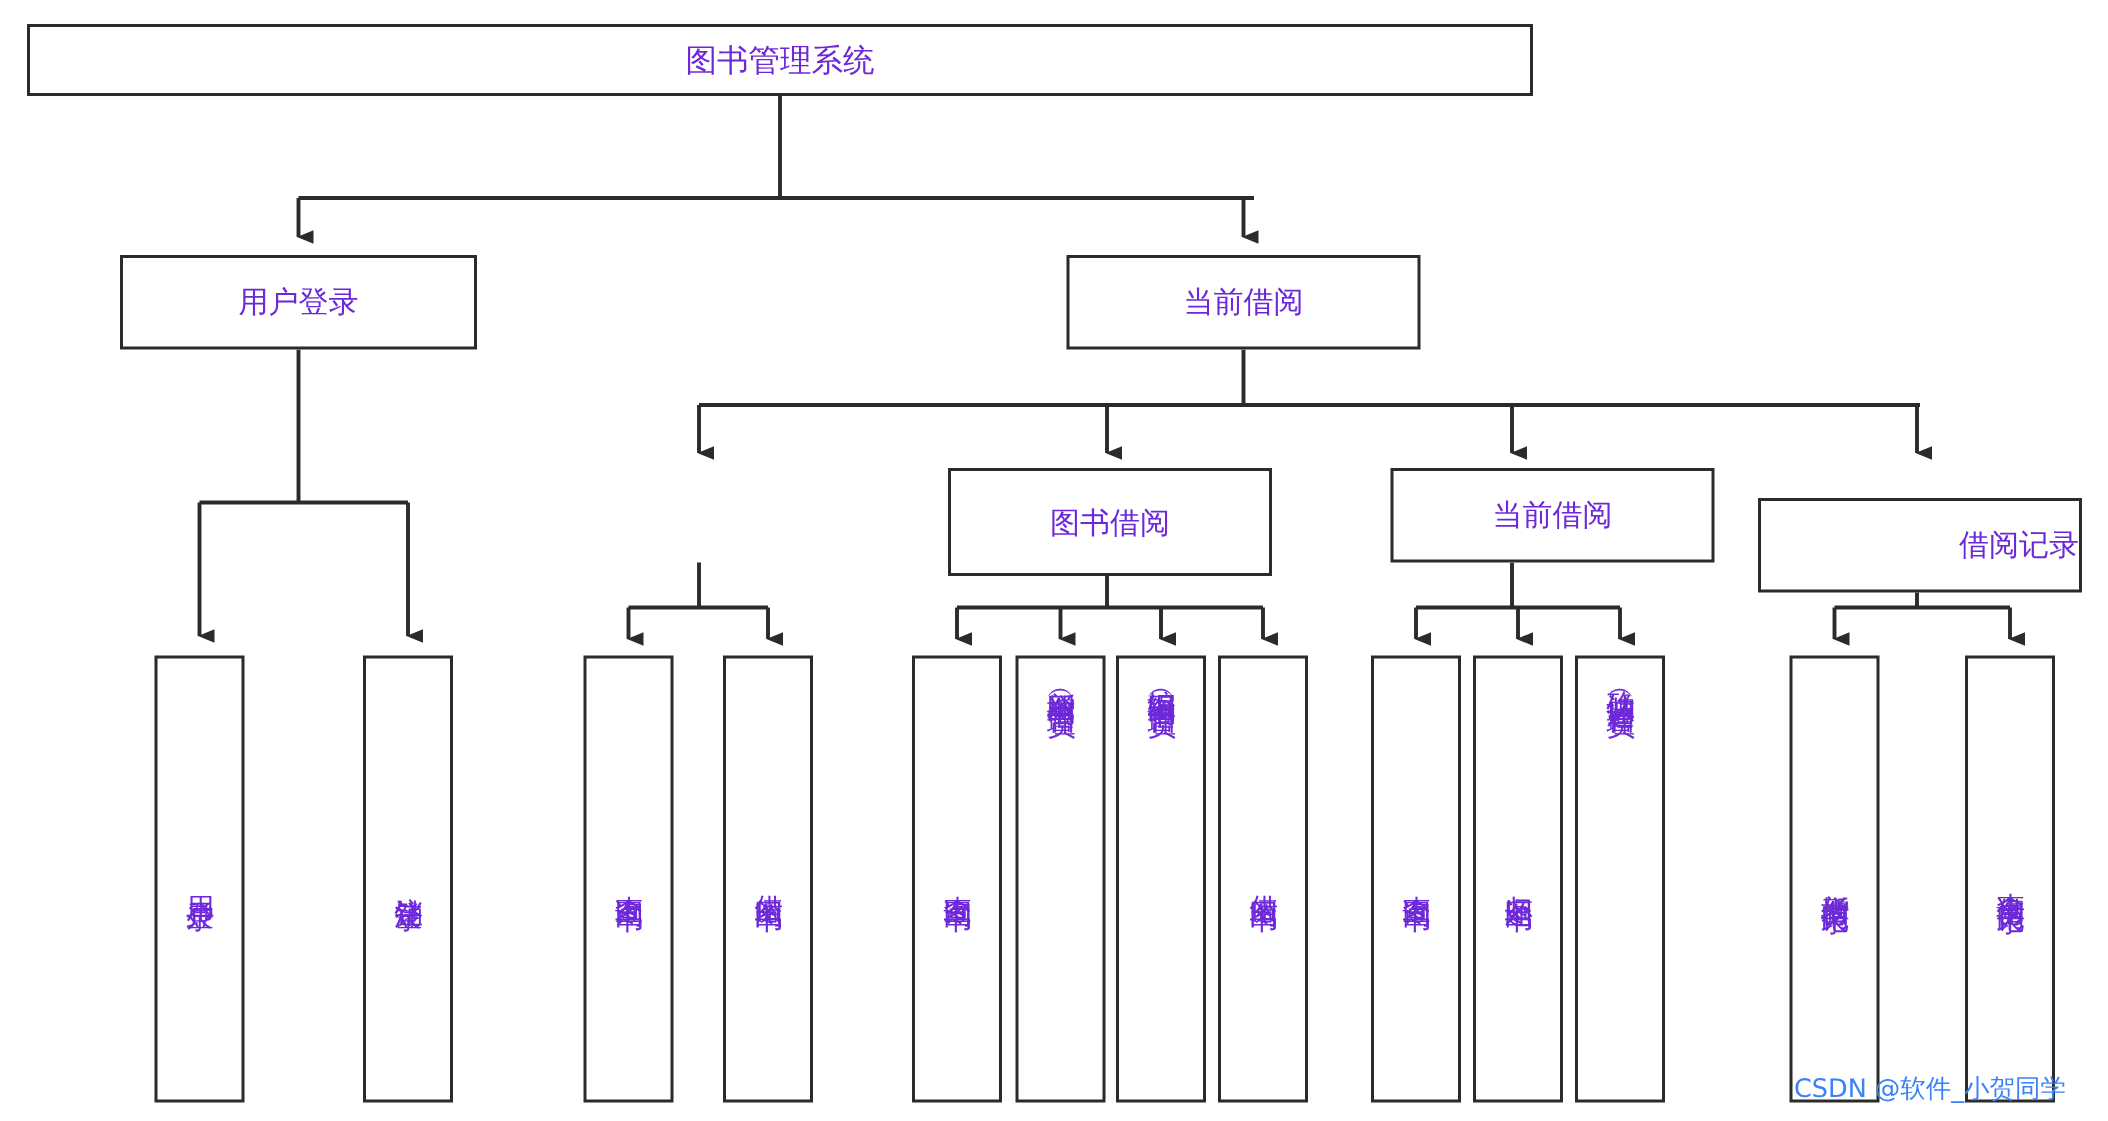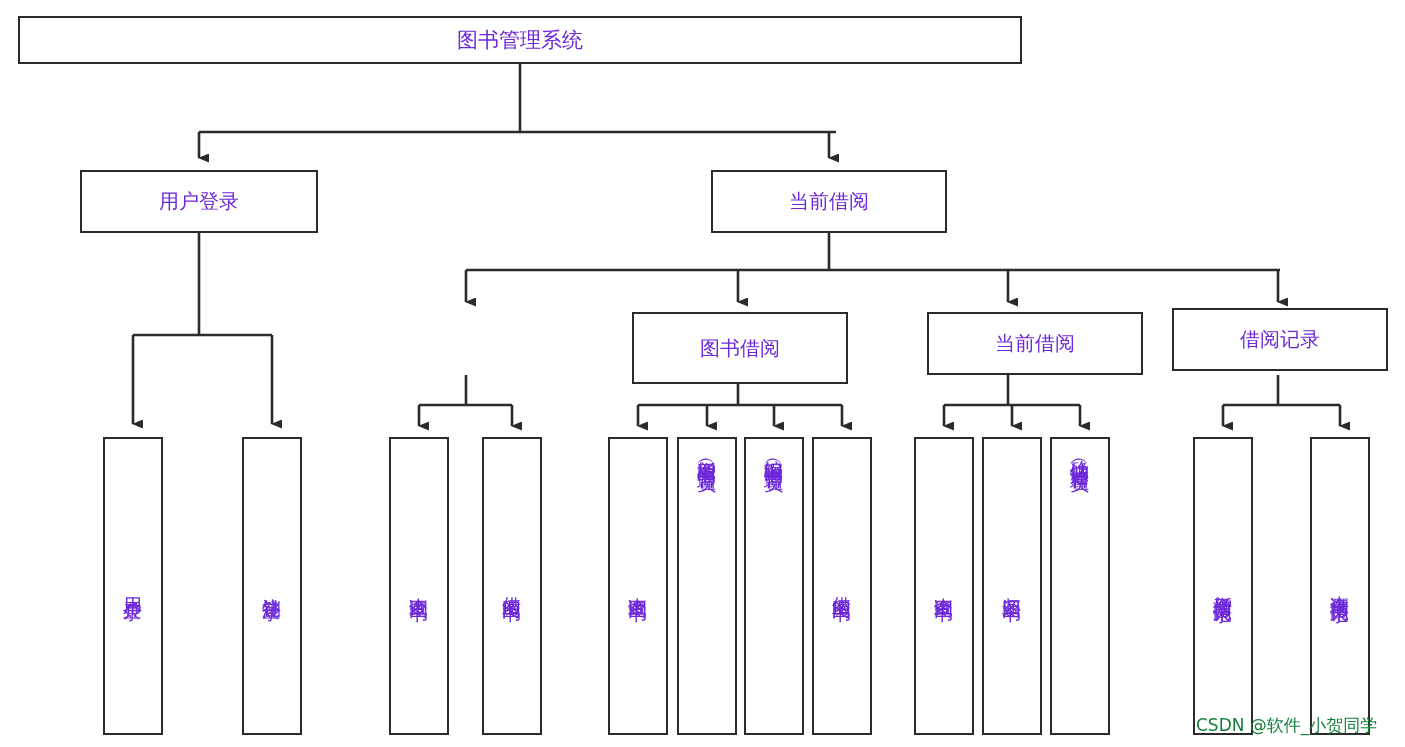--- a/index.html
+++ b/index.html
@@ -56,21 +56,21 @@
   }
   .node.leaf.short {
     justify-content: center;
     padding-top: 0;
   }
   .watermark {
     position: absolute;
     left: 1196px;
     top: 714px;
     font-size: 17px;
-    color: #15803d;
+    color: #3b82f6;
     white-space: nowrap;
     z-index: 3;
     font-family: "DejaVu Sans", "Liberation Sans", sans-serif;
     text-align: right;
   }
 </style>
 </head>
 <body>
 
 <div id="canvas">
@@ -135,21 +135,21 @@
   <div class="node level1" style="left:711px; top:170px; width:236px; height:63px;">
     <span>当前借阅</span>
   </div>
 
   <div class="node level2" style="left:632px; top:312px; width:216px; height:72px;">
     <span>图书借阅</span>
   </div>
   <div class="node level2" style="left:902px; top:312px; width:216px; height:63px;margin-left:25px;">
     <span>当前借阅</span>
   </div>
-  <div class="node level2" style="left:1172px; top:308px; width:216px; height:63px;">
+  <div class="node level2" style="left:1172px; top:332px; width:216px; height:63px;justify-content:flex-end;">
     <span>借阅记录</span>
   </div>
 
   <div class="node leaf short" style="left:103px; top:437px; width:60px; height:298px;">
     <span>用户登录</span>
   </div>
   <div class="node leaf short" style="left:242px; top:437px; width:60px; height:298px;">
     <span>注销登录</span>
   </div>
 

